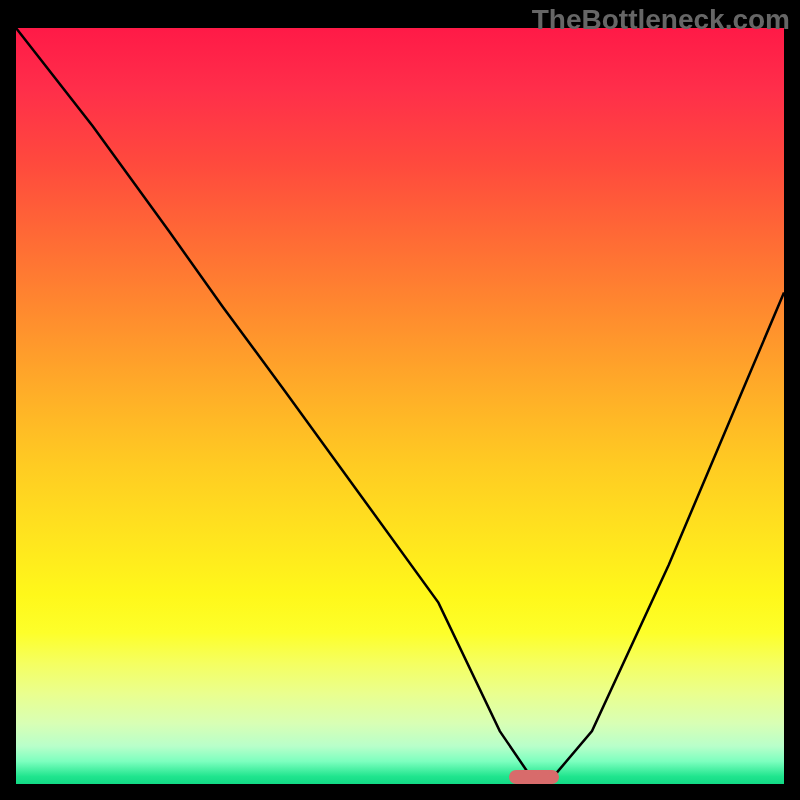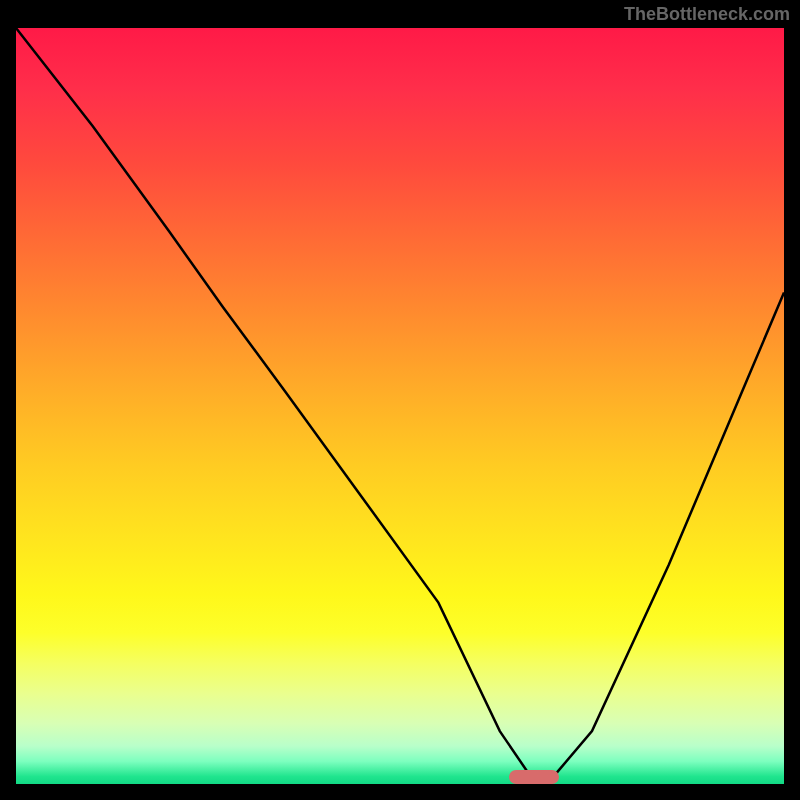--- a/index.html
+++ b/index.html
@@ -14,21 +14,21 @@
     width: 800px;
     height: 800px;
     position: relative;
     background: #000;
   }
   .watermark {
     position: absolute;
     top: 4px;
     right: 10px;
     color: #666;
-    font-size: 18px;
+    font-size: 28px;
     font-weight: bold;
     z-index: 10;
   }
   .plot-area {
     position: absolute;
     top: 28px;
     left: 16px;
     width: 768px;
     height: 756px;
     overflow: hidden;

